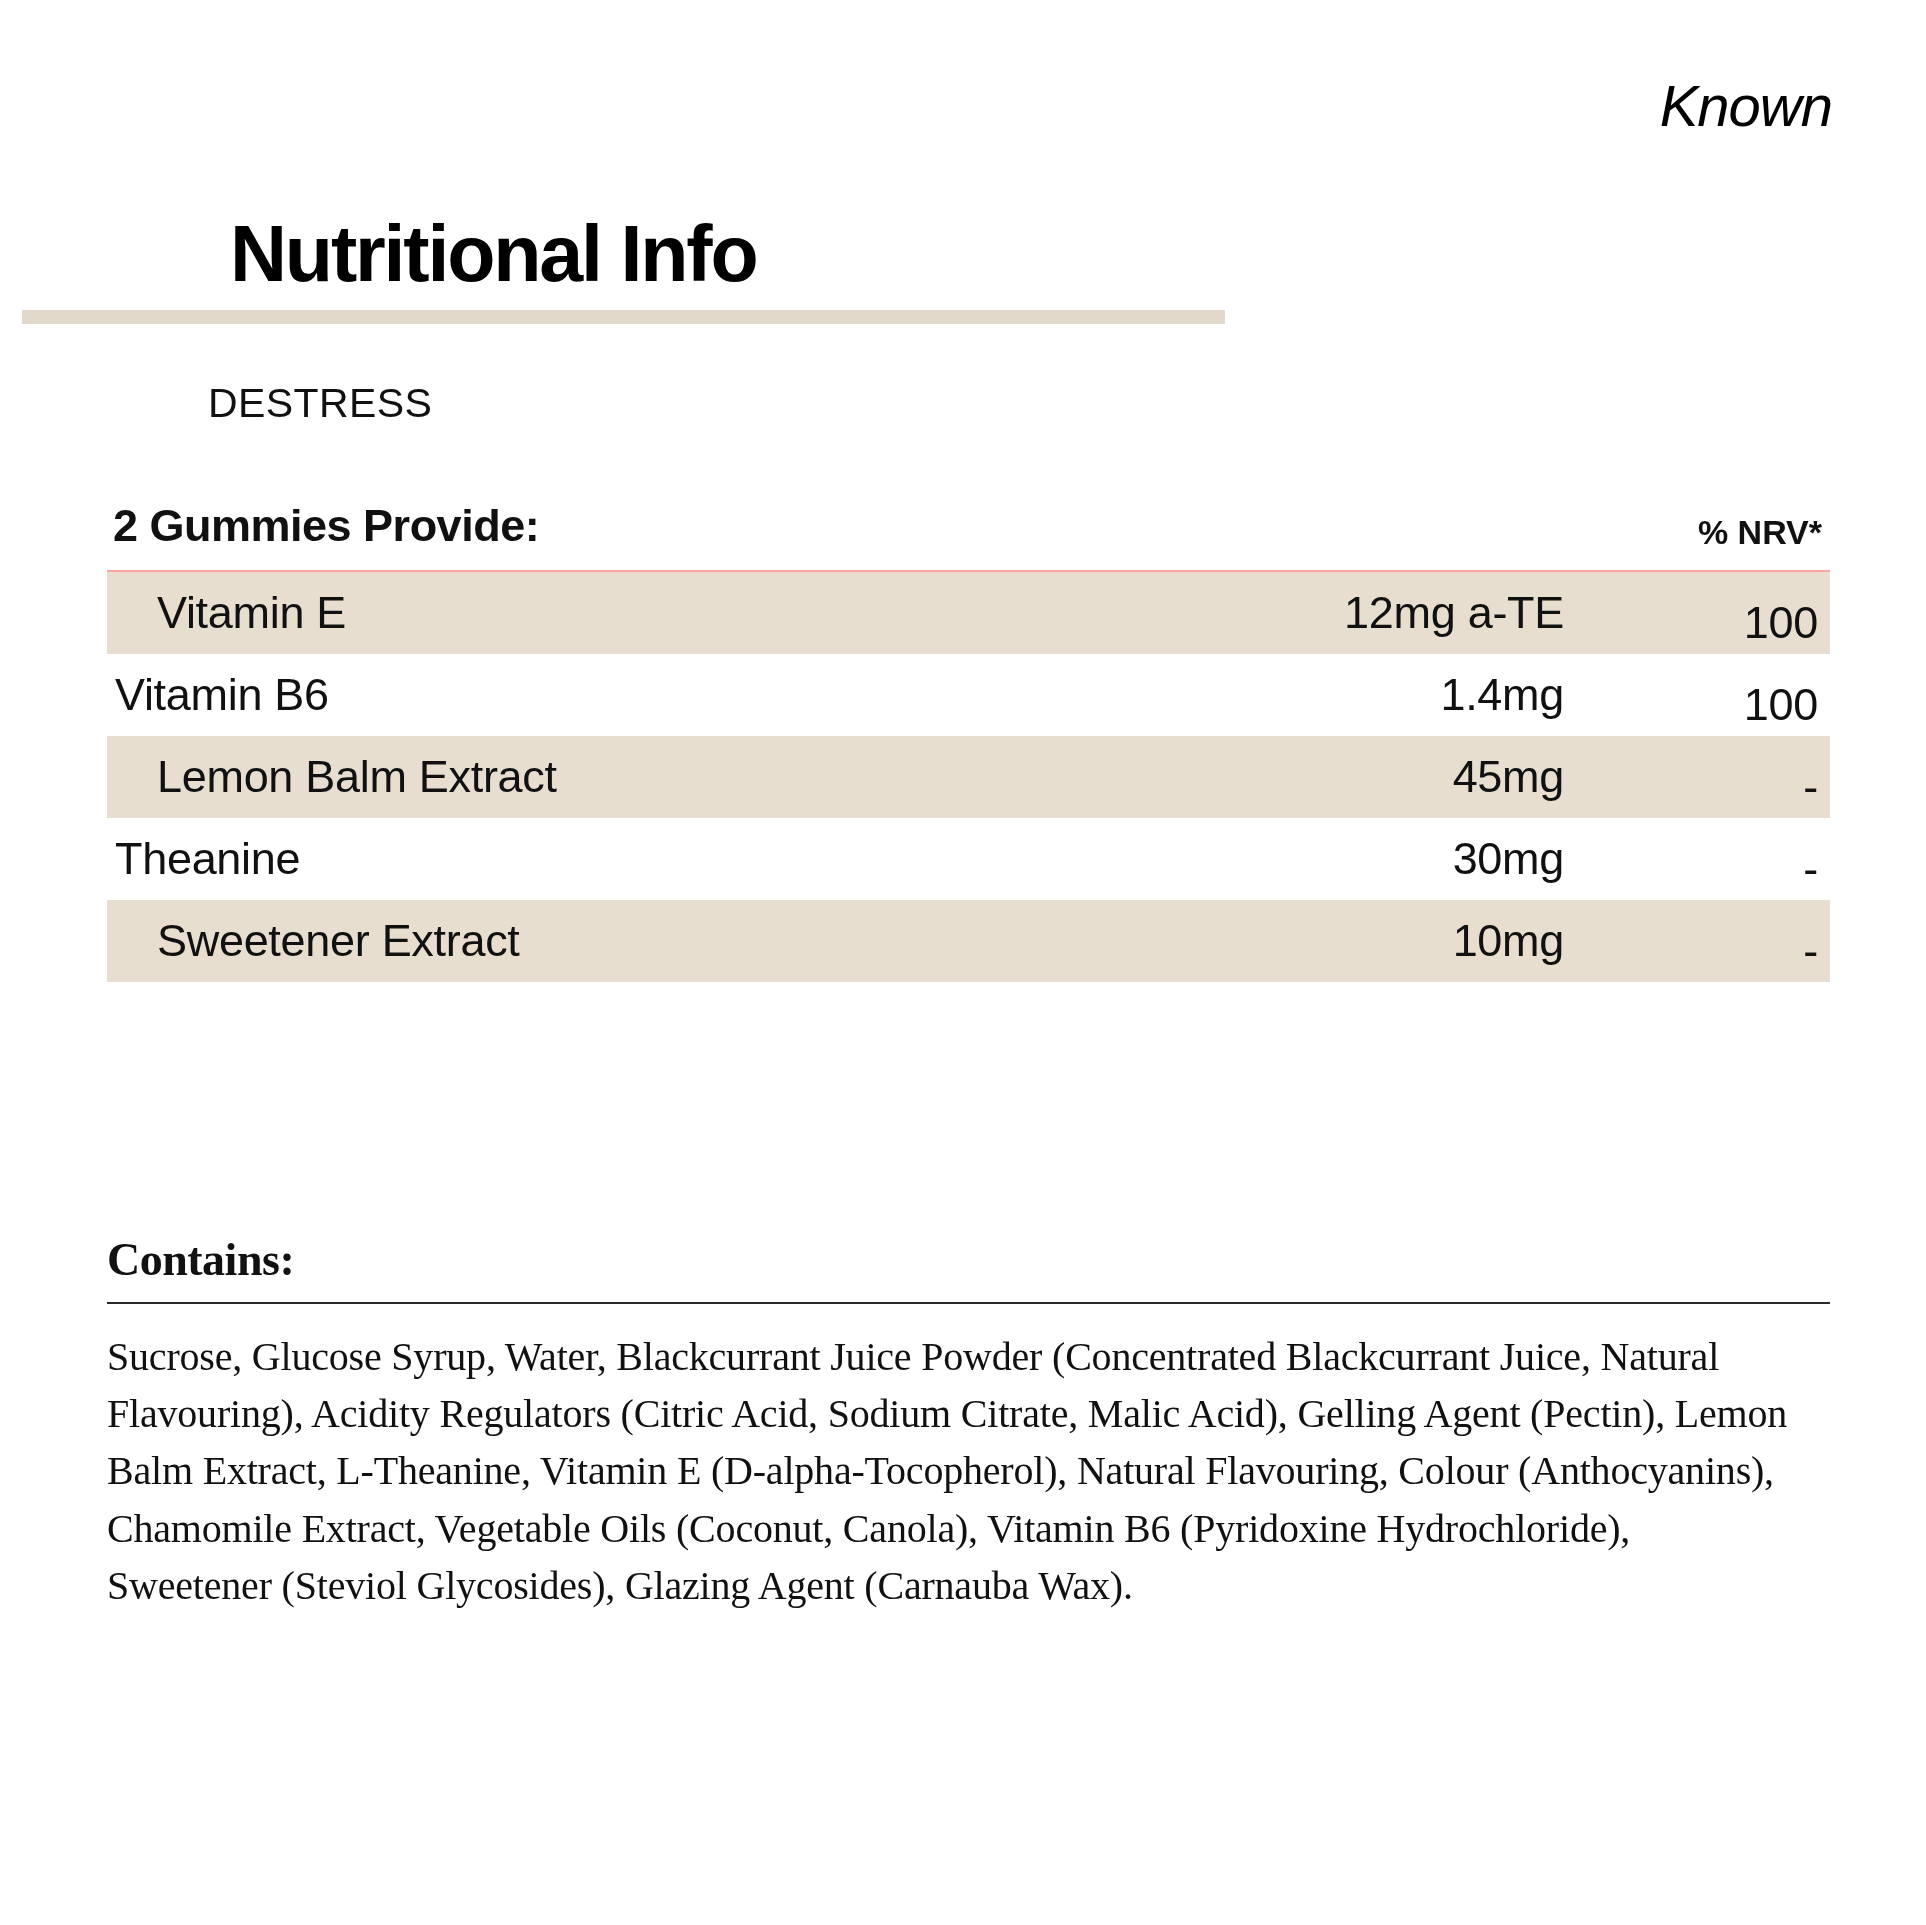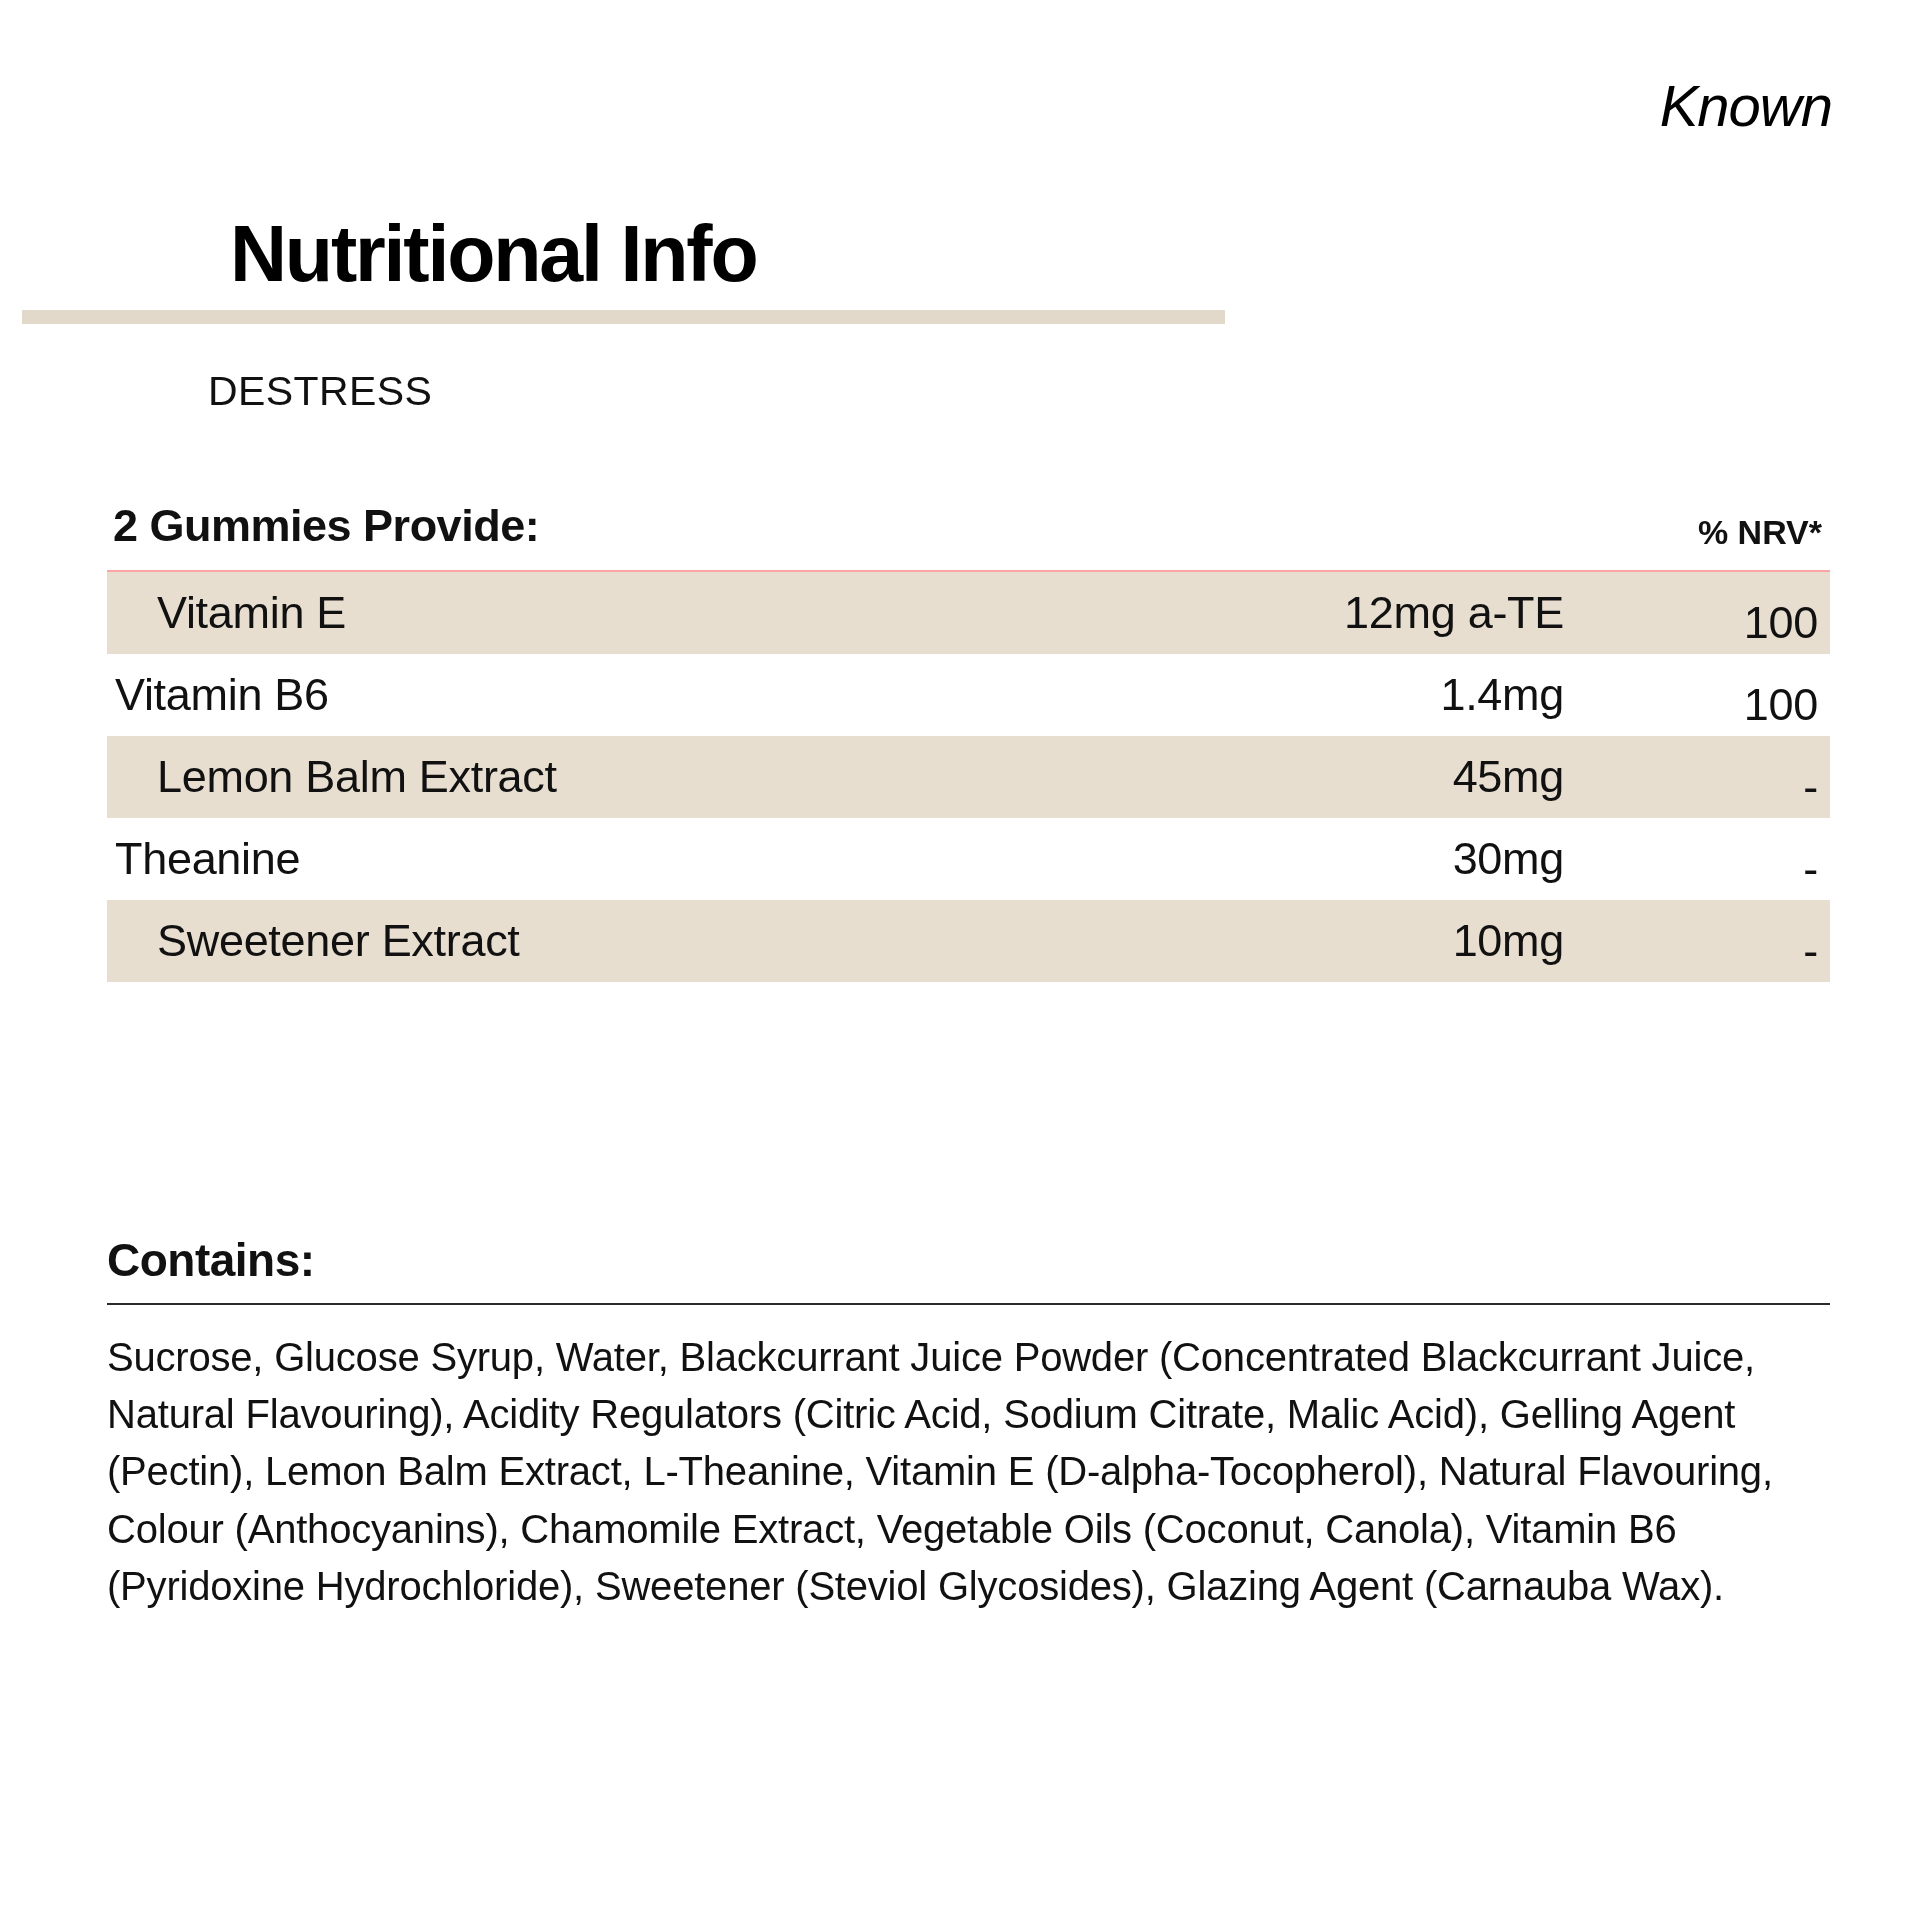--- a/index.html
+++ b/index.html
@@ -52,21 +52,21 @@
     color: #000000;
   }
   .title-rule {
     margin-top: 14px;
     height: 14px;
     width: 1203px;
     background: #e3d9cb;
   }
   .subtitle {
     position: absolute;
-    top: 368px;
+    top: 380px;
     left: 208px;
     font-size: 41px;
     letter-spacing: 0.4px;
     color: #111111;
   }
 
   
   .table {
     position: absolute;
     top: 500px;
@@ -121,20 +121,21 @@
     padding-right: 12px;
     margin-top: 20px;
   }
 
   
   .contains {
     position: absolute;
     top: 1233px;
     left: 107px;
     width: 1723px;
+    font-family: Liberation Serif, serif;
   }
   .contains-title {
     font-size: 46px;
     font-weight: 700;
     letter-spacing: -0.5px;
     padding-bottom: 16px;
     border-bottom: 2px solid #2b2b2b;
   }
   .contains-body {
     margin-top: 24px;

